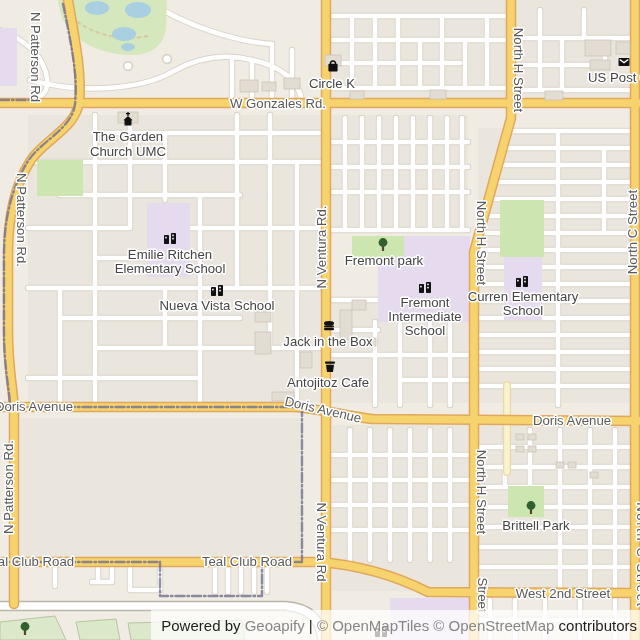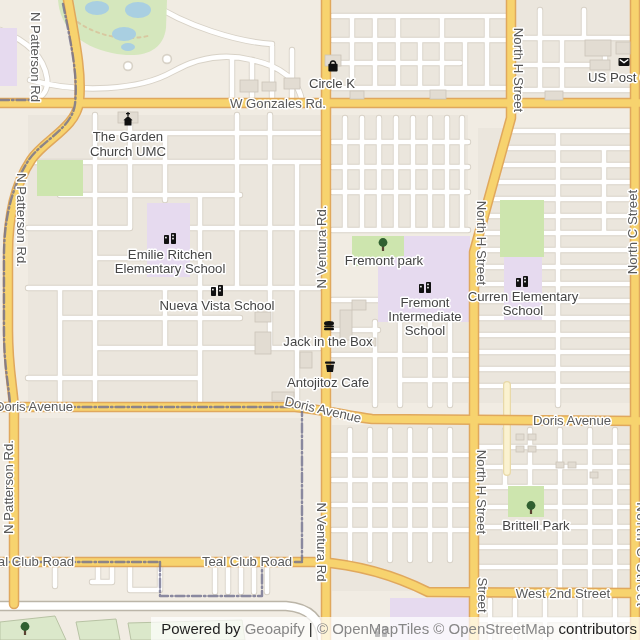--- a/index.html
+++ b/index.html
@@ -1,19 +1,19 @@
 <!DOCTYPE html>
 <html><head>
 <meta charset="utf-8">
 <style>
   html,body{margin:0;padding:0;background:#ddd;}
   #stage{position:relative;width:640px;height:640px;overflow:hidden;font-family:"Liberation Sans",sans-serif;background:#F1ECE3;}
   #mapsvg{position:absolute;left:0;top:0;}
   #attribution{
-    position:absolute;right:0;bottom:0;height:23px;
+    position:absolute;right:0;bottom:0;height:30px;
     display:flex;align-items:center;
     background:rgba(255,255,255,0.72);
     padding:0 3px 0 10px;
     font-size:15px;line-height:23px;white-space:pre;margin-left:13px;
   }
 </style>
 </head>
 <body>
 
 <div id="stage">

